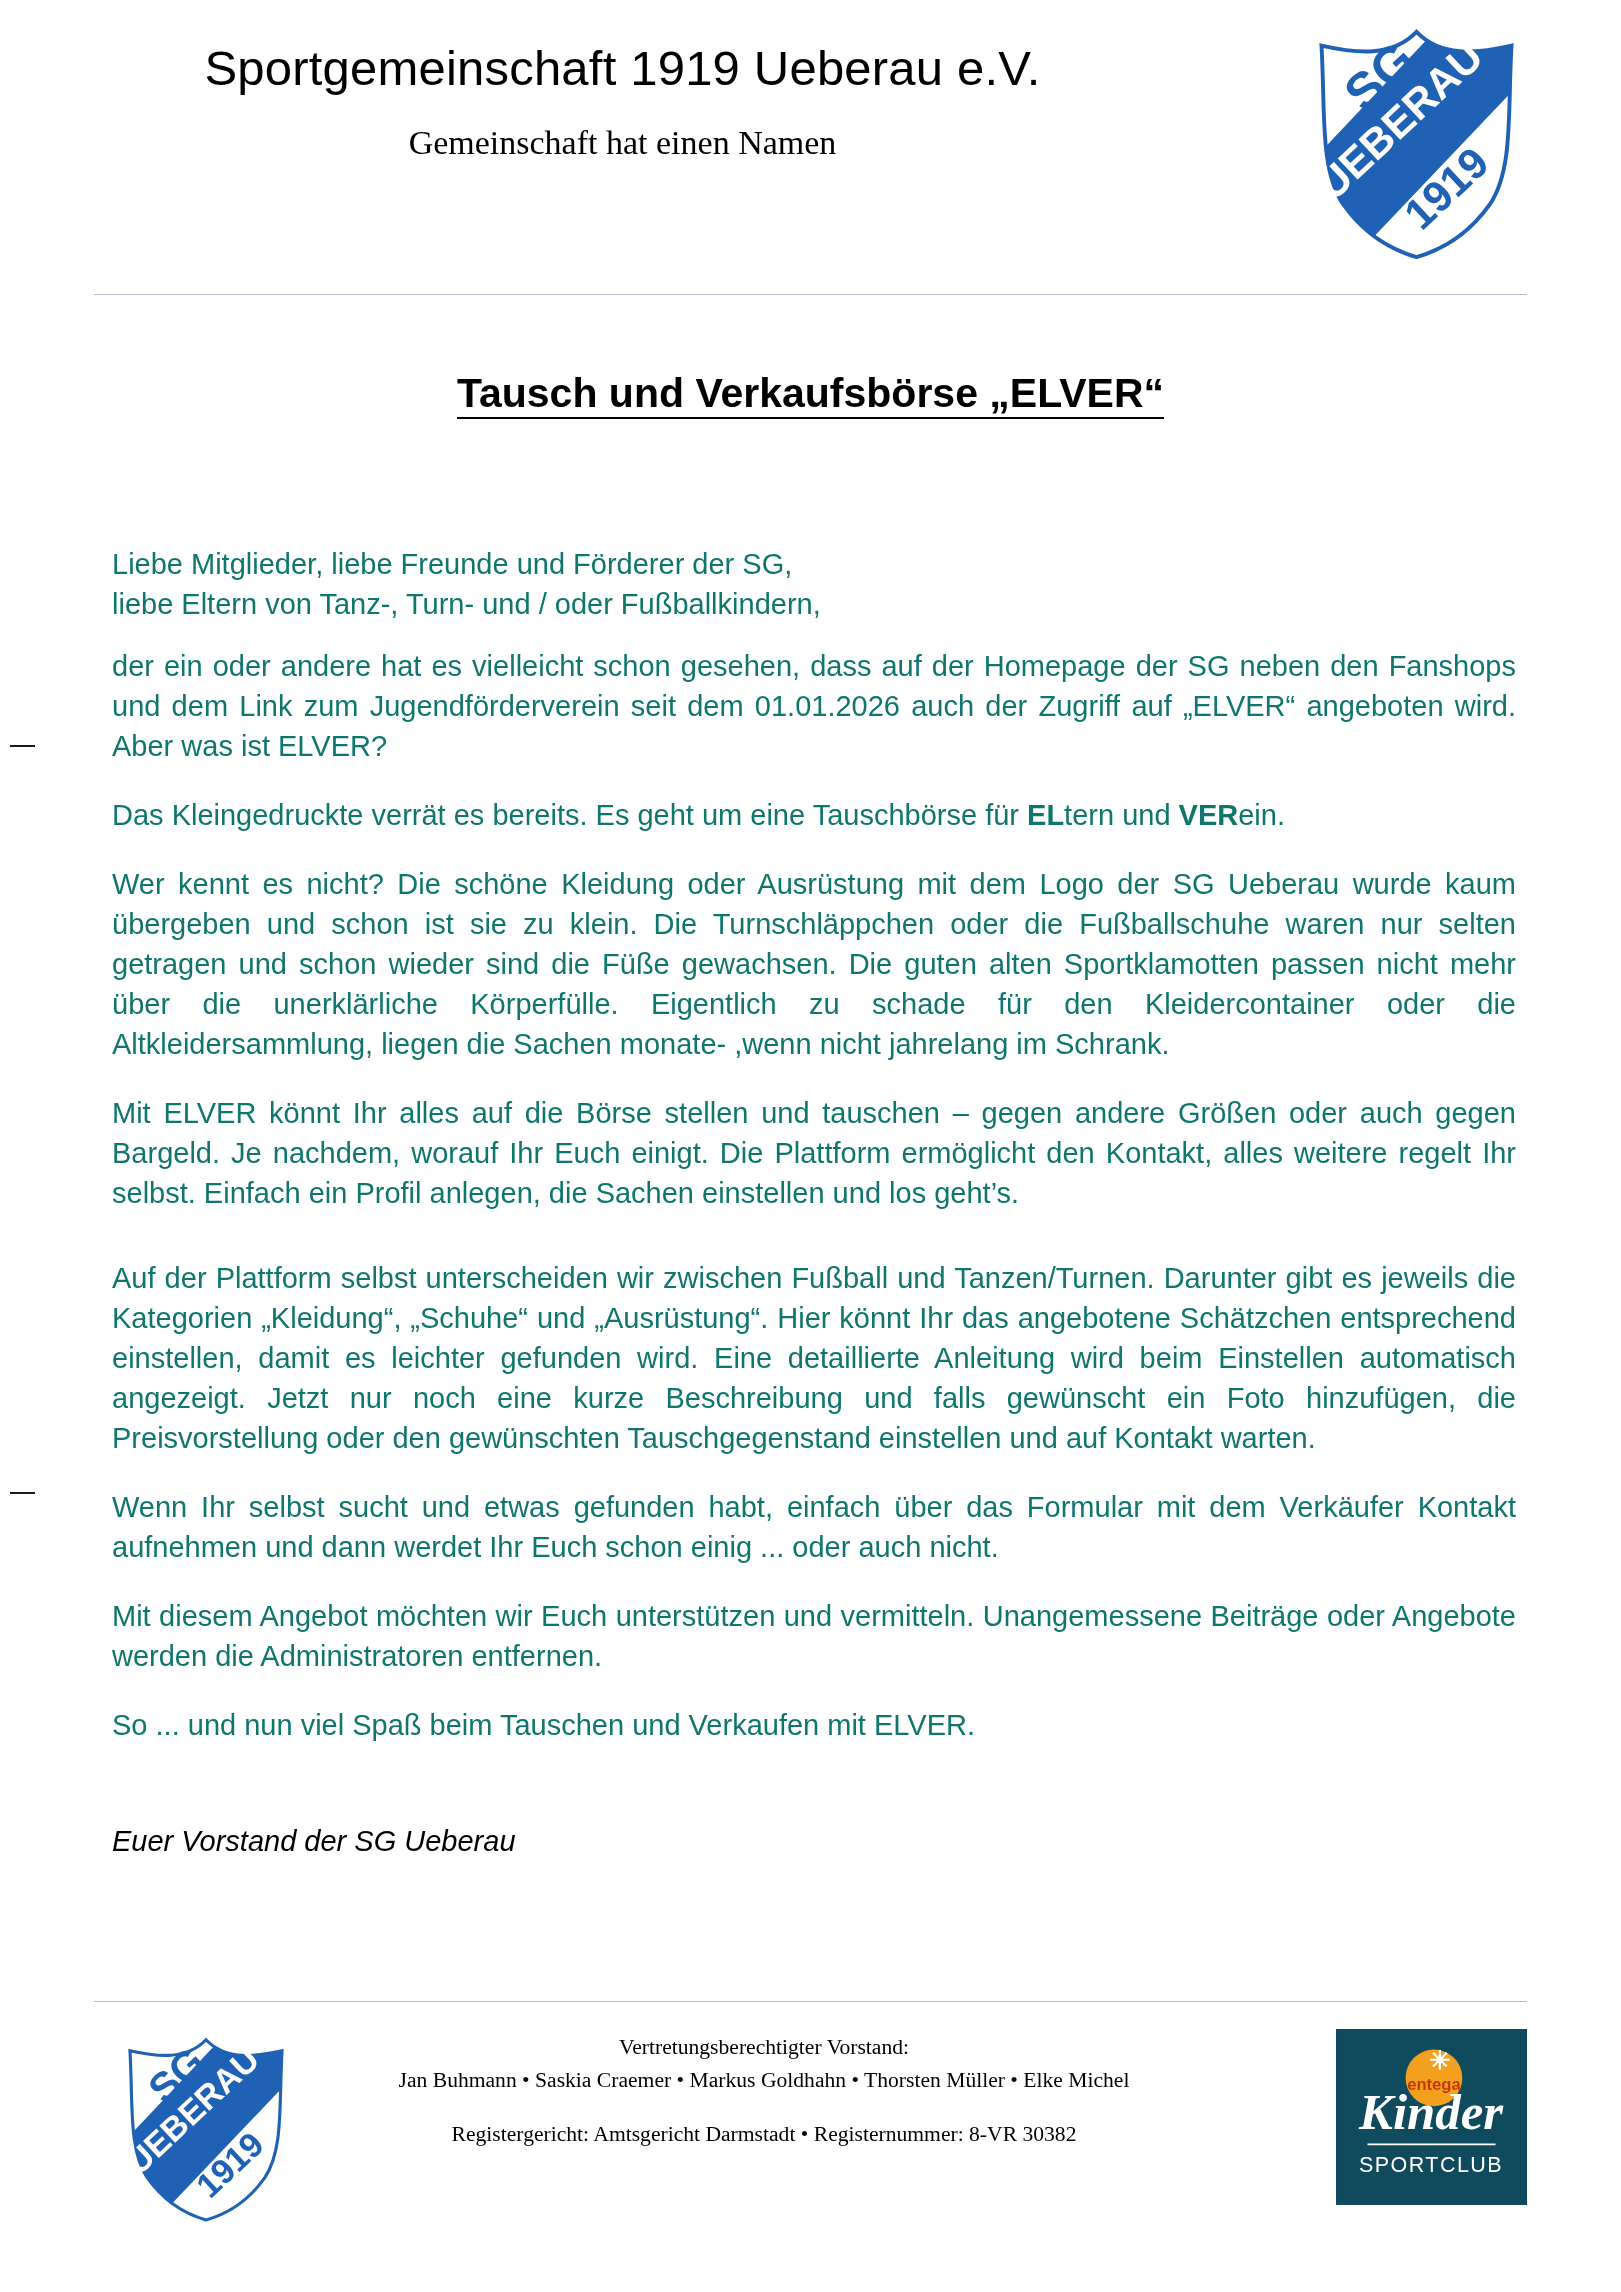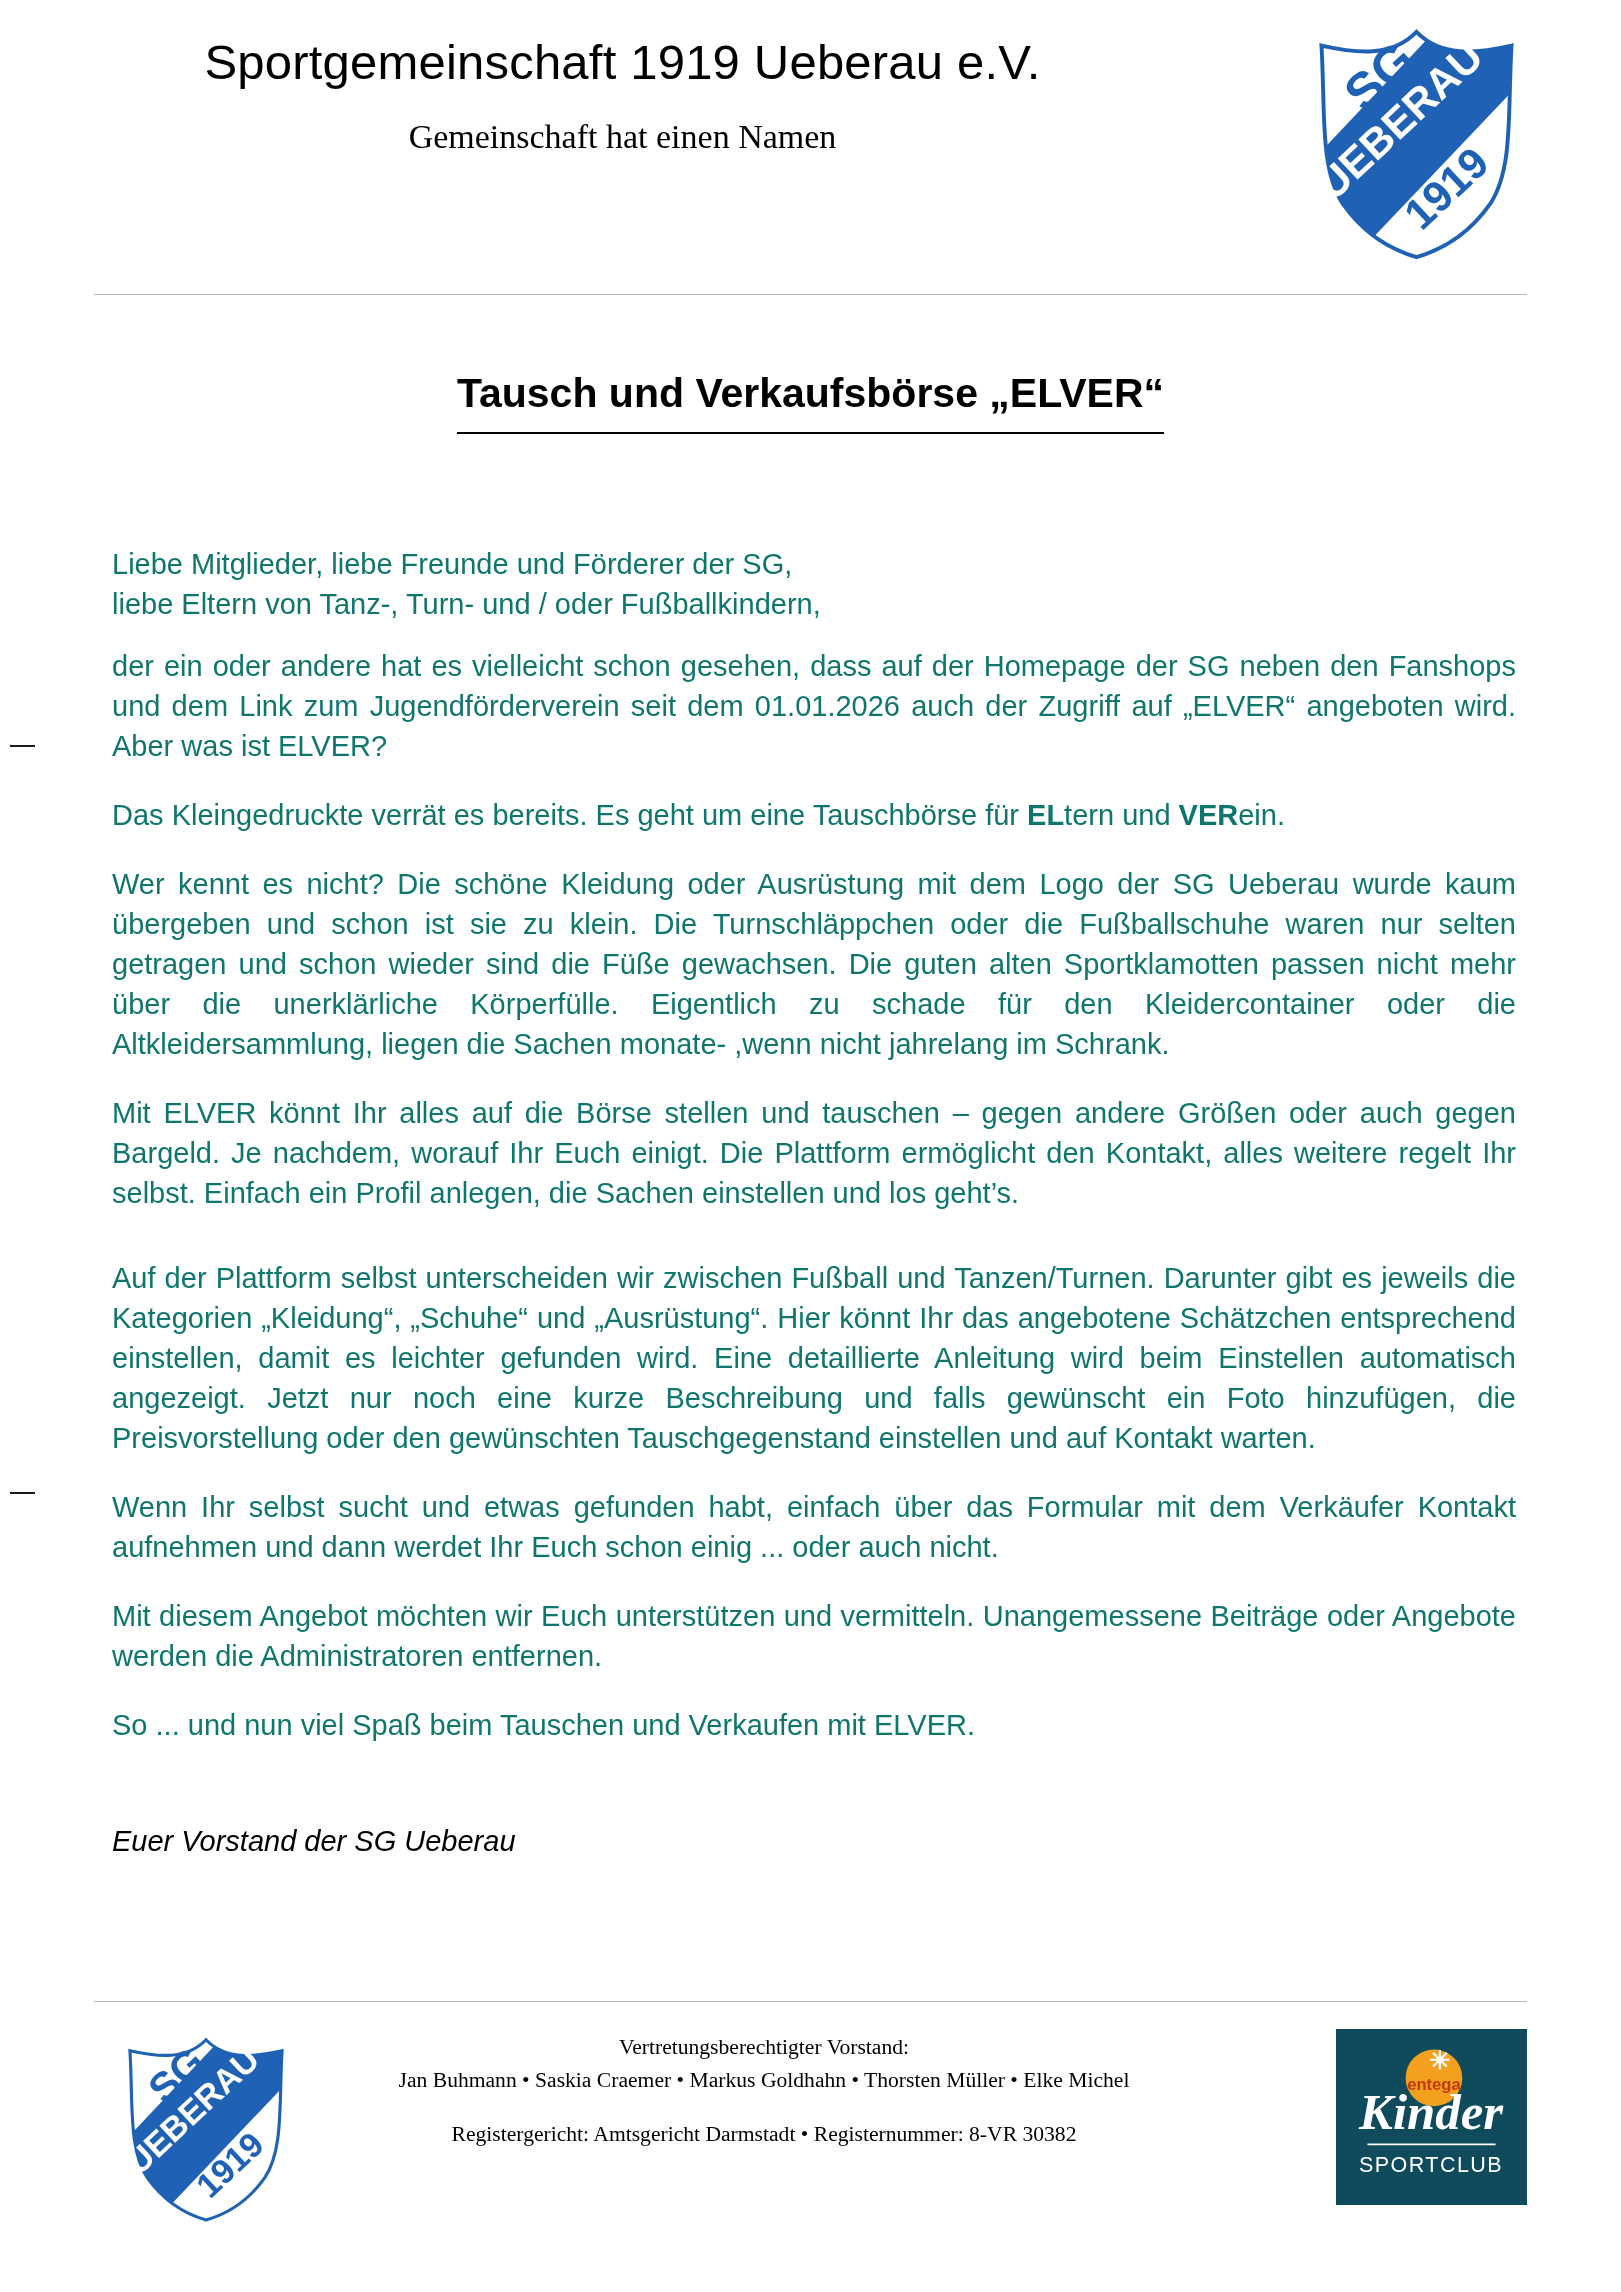--- a/index.html
+++ b/index.html
@@ -26,21 +26,21 @@
 
   
   .header {
     position: relative;
     height: 265px;
     padding: 0;
   }
   .header-text {
     position: absolute;
     left: 0;
-    top: 37px;
+    top: 43px;
     width: 1245px;
     text-align: center;
   }
   .club-name {
     font-family: "Liberation Sans Narrow", "Liberation Sans", sans-serif;
     font-size: 49px;
     font-weight: 400;
     letter-spacing: 0.2px;
     color: #000;
     line-height: 1.05;
@@ -79,21 +79,21 @@
     right: 0;
     top: 370px;
     text-align: center;
     font-family: "Liberation Sans Narrow", "Liberation Sans", sans-serif;
     font-size: 41px;
     font-weight: bold;
     color: #000;
   }
   .doc-title span {
     border-bottom: 2.9px solid #000;
-    padding-bottom: 16px;
+    padding-bottom: 1px;
   }
 
   
   .body-area {
     position: absolute;
     left: 112px;
     top: 544px;
     width: 1404px;
   }
   p.para {

